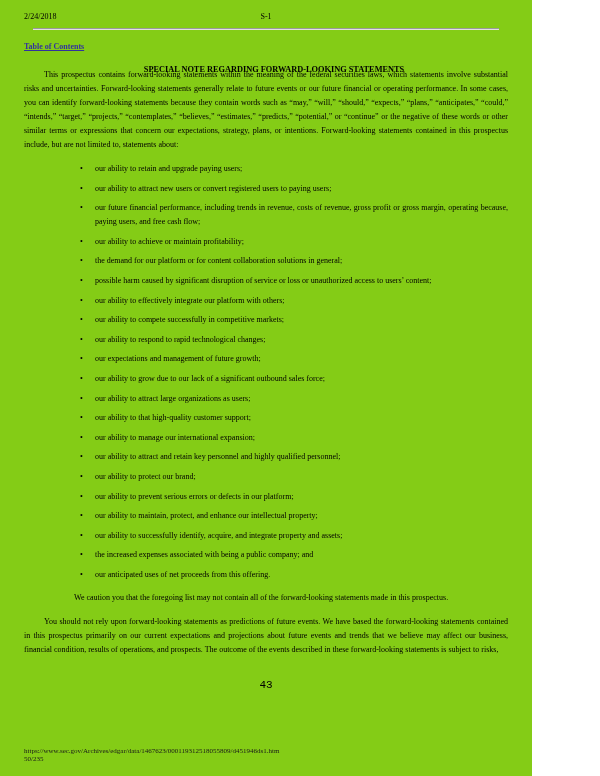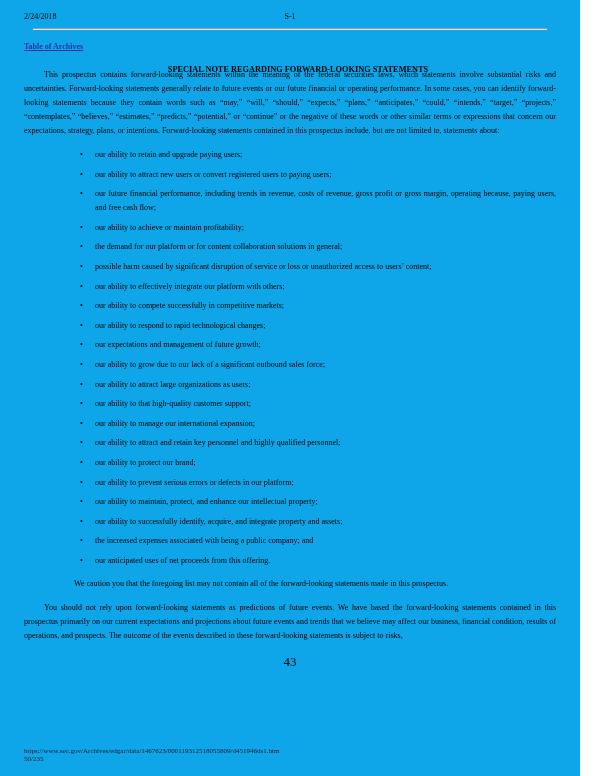--- a/index.html
+++ b/index.html
@@ -1,17 +1,17 @@
 <!DOCTYPE html>
 <html><head>
 <meta charset="utf-8">
 <style>
   html,body { margin:0; padding:0; background:#ffffff; }
   .page {
-    position:relative; width:580px; height:776px; background:#0ea5e9;
+    position:relative; width:532px; height:776px; background:#84cc16;
     font-family:"Liberation Serif", serif; color:#000; overflow:hidden;
   }
   .browser-header {
     position:absolute; top:12px; left:24px; right:24px;
     font-size:8px; height:10px;
   }
   .hdr-date { position:absolute; left:0; top:0; }
   .hdr-doc  { position:absolute; left:0; right:0; top:0; text-align:center; }
   .hdr-rule {
     position:absolute; top:28px; left:33px; right:33px; height:0;
@@ -32,39 +32,39 @@
   }
   .para { margin:0; }
   .para.indent { text-indent:20px; }
   .para.deep-indent { text-indent:50px; }
   .bullets { margin:10px 0 0 56px; }
   .bullet-row { display:flex; margin-bottom:5.6px; }
   .bullet-dot { flex:none; width:15px; font-size:8px; }
   .bullet-text { flex:1; text-align:justify; }
   .caution { margin-top:9px; }
   .closing { margin-top:10px; }
-  .page-number { margin-top:12px; text-align:center; font-size:13px; }
+  .page-number { margin-top:21px; text-align:center; font-size:11px;font-family:Liberation Mono, monospace; }
   .browser-footer {
     position:absolute; bottom:13px; left:24px; right:24px;
     display:flex; justify-content:space-between; align-items:baseline;
     font-size:7px; color:#1a1a1a;flex-direction:column;
   }
 </style>
 </head>
 <body>
 
 <div class="page">
 
   <div class="browser-header">
     <span class="hdr-date">2/24/2018</span>
     <span class="hdr-doc">S-1</span>
   </div>
   <div class="hdr-rule"></div>
 
-  <a class="toc-link">Table of Archives</a>
+  <a class="toc-link">Table of Contents</a>
 
   <div class="doc-title">SPECIAL NOTE REGARDING FORWARD-LOOKING STATEMENTS</div>
 
   <div class="content">
 
     <p class="para indent">This prospectus contains forward-looking statements within the meaning of the federal securities laws, which statements involve substantial risks and uncertainties. Forward-looking statements generally relate to future events or our future financial or operating performance. In some cases, you can identify forward-looking statements because they contain words such as “may,” “will,” “should,” “expects,” “plans,” “anticipates,” “could,” “intends,” “target,” “projects,” “contemplates,” “believes,” “estimates,” “predicts,” “potential,” or “continue” or the negative of these words or other similar terms or expressions that concern our expectations, strategy, plans, or intentions. Forward-looking statements contained in this prospectus include, but are not limited to, statements about:</p>
 
     <div class="bullets">
 
         <div class="bullet-row">

